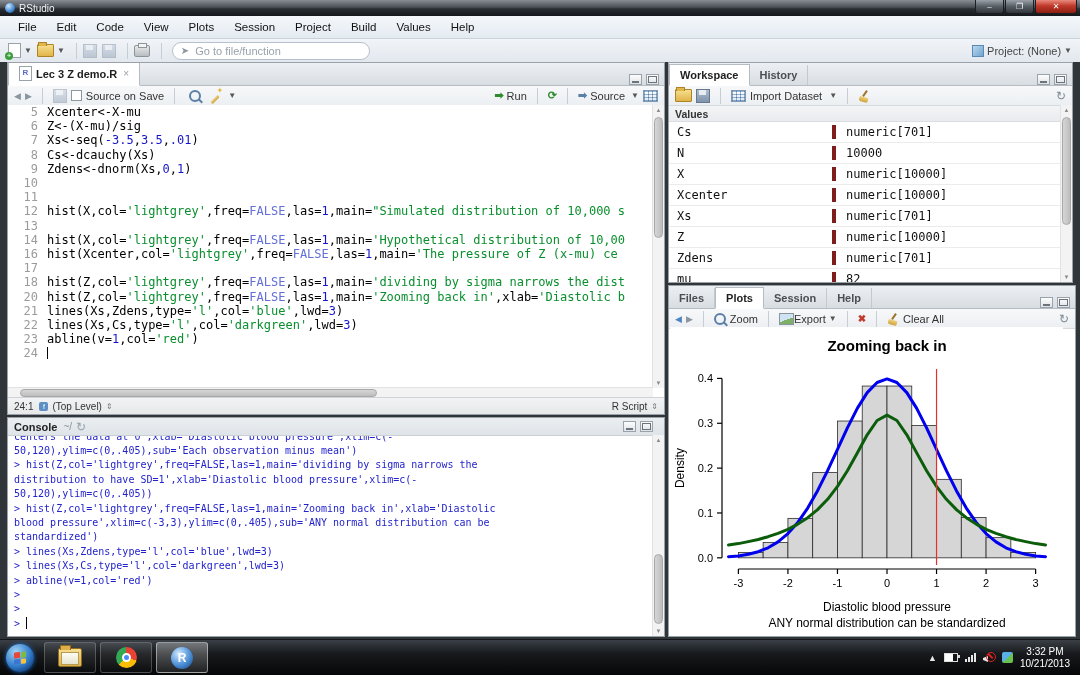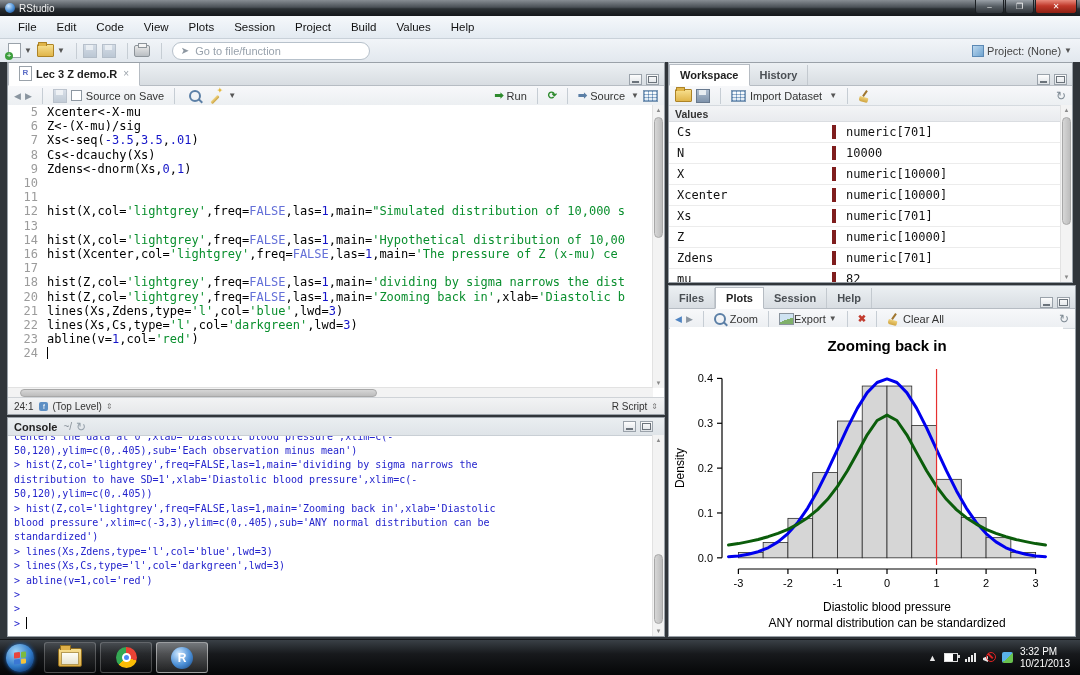--- a/index.html
+++ b/index.html
@@ -157,21 +157,21 @@
   .ic-batt{width:12px;height:7px;border:1px solid #ddd;position:relative;background:linear-gradient(90deg,#fff 70%,transparent 70%);}
   .ic-batt:after{content:"";position:absolute;right:-3px;top:1px;width:2px;height:3px;background:#ddd;}
   .ic-bars{display:flex;align-items:flex-end;gap:1px;height:9px;}
   .ic-bars i{width:2px;background:#e8e8e8;display:block;}
   .ic-spk{position:relative;width:12px;height:10px;}
   .ic-spk:before{content:"";position:absolute;left:0;top:3px;border-top:2px solid transparent;border-bottom:2px solid transparent;
     border-right:5px solid #e8e8e8;height:2px;}
   .ic-spk .no{position:absolute;right:-1px;top:-1px;width:8px;height:8px;border:1.5px solid #d22;border-radius:50%;}
   .ic-spk .no:after{content:"";position:absolute;left:0;top:2.5px;width:7px;height:1.5px;background:#d22;transform:rotate(45deg);}
   .ic-action{width:11px;height:11px;border-radius:2px;background:linear-gradient(135deg,#59b1e8 50%,#69c24f 50%);}
-  .clock{text-align:left;font-size:10px;line-height:12px;color:#fff;}
+  .clock{text-align:center;font-size:10px;line-height:12px;color:#fff;}
 </style>
 </head>
 <body>
 
 <div id="screen">
 
   <div class="titlebar">
     <span class="app-ball ic"></span>
     <span>RStudio</span>
     <div class="win-btns">

